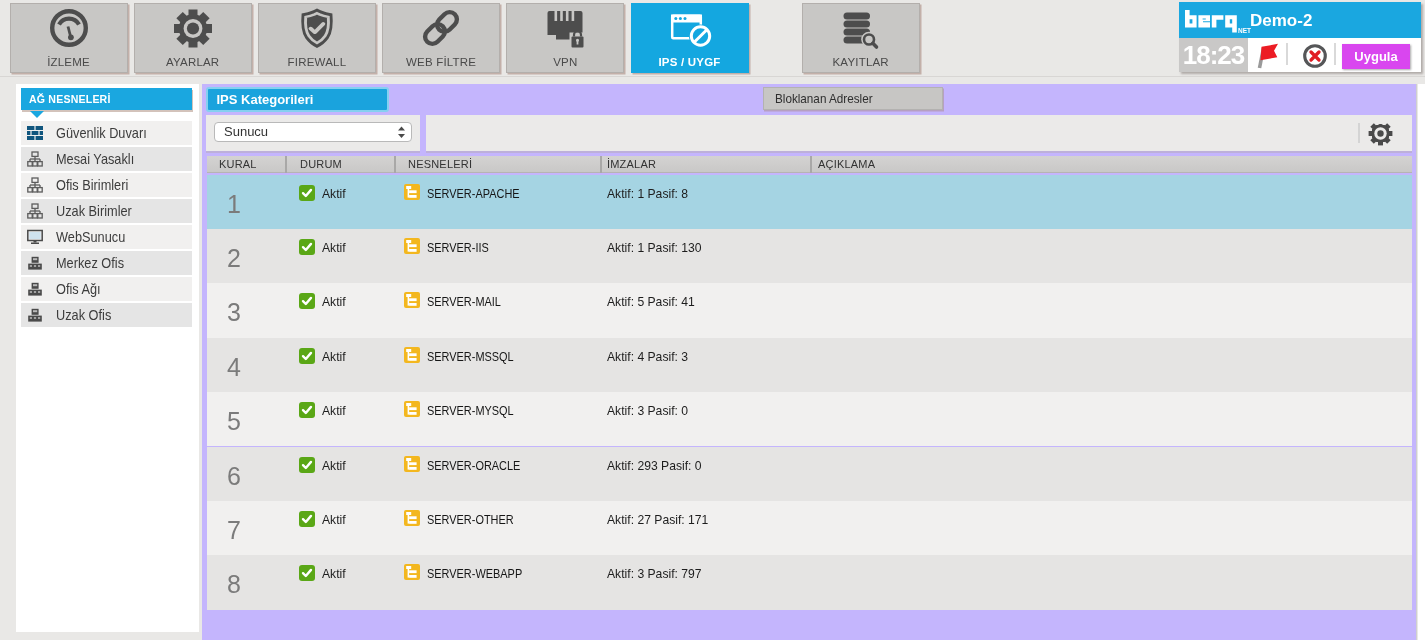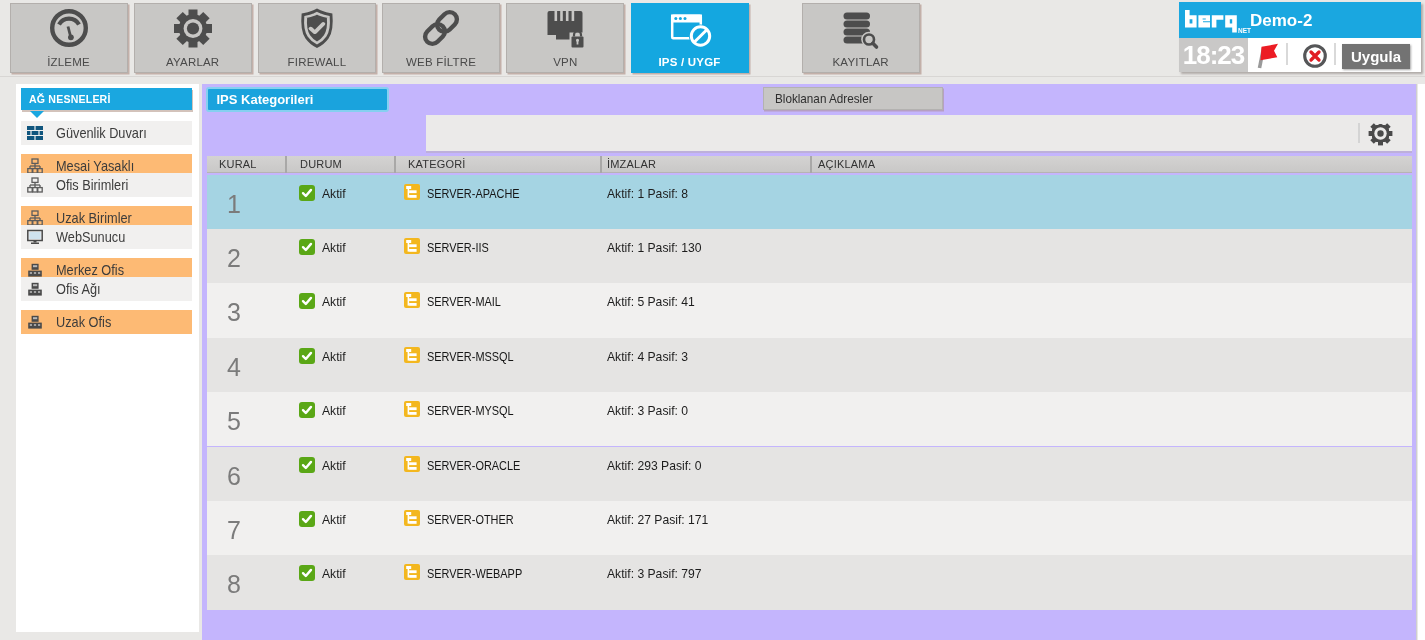--- a/index.html
+++ b/index.html
@@ -15,34 +15,34 @@
   .tbtn .lb { position:absolute; left:0; right:0; top:52px; font-size:11.5px; color:#4a4a4a; letter-spacing:0.2px; }
   .tbtn.sel { background:#14a7e0; border-color:#14a7e0; }
   .tbtn.sel .lb { color:#fff; font-weight:bold; }
 
   
   #rw { position:absolute; left:1179px; top:2px; width:242px; height:70px; box-shadow:1.5px 1.5px 2px rgba(120,110,105,0.5); }
   #rwtop { position:absolute; left:0; top:0; width:242px; height:36px; background:#1aa7e0; }
   #rwbot { position:absolute; left:0; top:36px; width:242px; height:34px; background:#fff; }
   #timebox { position:absolute; left:0; top:0; width:69px; height:34px; background:#c9c8c7; color:#fff;
              font-size:26px; font-weight:bold; text-align:center; line-height:34px; letter-spacing:-1px;}
-  #uygula { position:absolute; left:163px; top:6px; width:68px; height:25px; background:#737373; color:#fff;
-            font-weight:bold; font-size:15px; text-align:center; line-height:25px; box-shadow:1px 1px 2px rgba(0,0,0,0.35);}
+  #uygula { position:absolute; left:163px; top:6px; width:68px; height:25px; background:#d946ef; color:#fff;
+            font-weight:bold; font-size:13px; text-align:center; line-height:25px; box-shadow:1px 1px 2px rgba(0,0,0,0.35);}
   .vdiv { position:absolute; top:5px; width:2px; height:22px; background:#d9d9d9; }
 
   
   #sbar { position:absolute; left:16px; top:84px; width:183px; height:548px; background:#fff; }
   #sbhead { position:absolute; left:5px; top:4px; width:171px; height:22px; background:#1aa7e0; color:#fff;
             font-weight:bold; font-size:11.5px; line-height:23px; padding-left:8px; letter-spacing:0.2px;
             box-shadow:1px 2px 0 rgba(167,135,120,0.5);}
   #sbtri { position:absolute; left:14px; top:27px; width:0; height:0; border-left:7px solid transparent;
            border-right:7px solid transparent; border-top:7px solid #1aa7e0; }
   .sitem { position:absolute; left:5px; width:171px; height:24px; }
   .sitem.odd { background:#f1f0ef;text-decoration:underline; }
-  .sitem.even { background:#fdba74;margin-top:7px; }
+  .sitem.even { background:#e5e5e5; }
   .sitem .si { position:absolute; left:6px; top:4px; width:16px; height:16px; }
   .sitem .st { position:absolute; left:35px; top:0; line-height:24px; font-size:15px; color:#3c3c3c; transform:scaleX(0.85); transform-origin:0 50%; }
 
   
   #content { position:absolute; left:202px; top:84px; width:1215px; height:556px; background:#c4b5fd; border-right:1px solid #cfcfcf;}
   .tab .ts { display:inline-block; transform:scaleX(0.9); transform-origin:0 50%; }
   .tab { position:absolute; top:3px; height:23px; background:#c7c6c4; border:1px solid #b3b2b0;
          font-size:13px; color:#2e2e2e; line-height:21px; padding-left:11px; box-shadow:1px 1.5px 0 rgba(167,135,120,0.45); }
   #tab1 { position:absolute; left:3.5px; top:2.5px; width:183px; height:25px; background:#1aa3dd;
           border:2px solid #85d0f0; border-radius:3px; color:#fff; font-weight:bold; font-size:13px;
@@ -346,20 +346,28 @@
       </div>
     </div>
 </div>
 
 <div class="abs" style="left:1418px;top:84px;width:7px;height:556px;background:#fff"></div>
 
 <div id="content">
   <div id="tab1">IPS Kategorileri</div>
   <div class="tab" style="left:561px;width:180px;"><span class="ts">Bloklanan Adresler</span></div>
 
+  <div id="toolbarL">
+    <div id="selbox">Sunucu
+      <svg width="9" height="13" viewBox="0 0 9 13" style="position:absolute;right:5px;top:3px">
+        <path d="M1 4.6 L4.5 0.6 L8 4.6 Z" fill="#4a4a4a"></path>
+        <path d="M1 8 L4.5 12 L8 8 Z" fill="#4a4a4a"></path>
+      </svg>
+    </div>
+  </div>
   <div id="toolbarR">
     <div class="vdiv" style="left:932px;top:8px;height:20px;background:#d4d4d4"></div>
     <rect x="11" y="1.6" width="5" height="4.6" transform="rotate(0 13.5 13.5)"><svg width="27" height="27" viewBox="0 0 27 27" style="position:absolute;left:941px;top:5px">
           <g fill="#4a4a4a">
             <circle cx="13.5" cy="13.5" r="8.9"></circle>
             <rect x="11" y="1.6" width="5" height="4.6" transform="rotate(45 13.5 13.5)"></rect>
             <svg width="27" height="27" viewBox="0 0 27 27" style="position:absolute;left:941px;top:5px">
               <g fill="#4a4a4a">
                 <circle cx="13.5" cy="13.5" r="8.9"></circle>
                 <rect x="11" y="1.6" width="5" height="4.6" transform="rotate(90 13.5 13.5)"></rect>
@@ -396,21 +404,21 @@
                   </g>
                 </svg>
               </g>
             </svg>
           </g>
         </svg></rect></div>
 
   <div id="thead">
     <div class="htxt" style="left:12px">KURAL</div>
     <div class="htxt" style="left:93px">DURUM</div>
-    <div class="htxt" style="left:201px">KATEGORİ</div>
+    <div class="htxt" style="left:201px">NESNELERİ</div>
     <div class="htxt" style="left:400px">İMZALAR</div>
     <div class="htxt" style="left:611px">AÇIKLAMA</div>
     <div class="hsep" style="left:78px"></div>
     <div class="hsep" style="left:187px"></div>
     <div class="hsep" style="left:393px"></div>
     <div class="hsep" style="left:603px"></div>
   </div>
   <div id="rows">
       <div class="row" style="top: 90.5px; background: rgb(165, 212, 227);">
         <div class="num">1</div>

